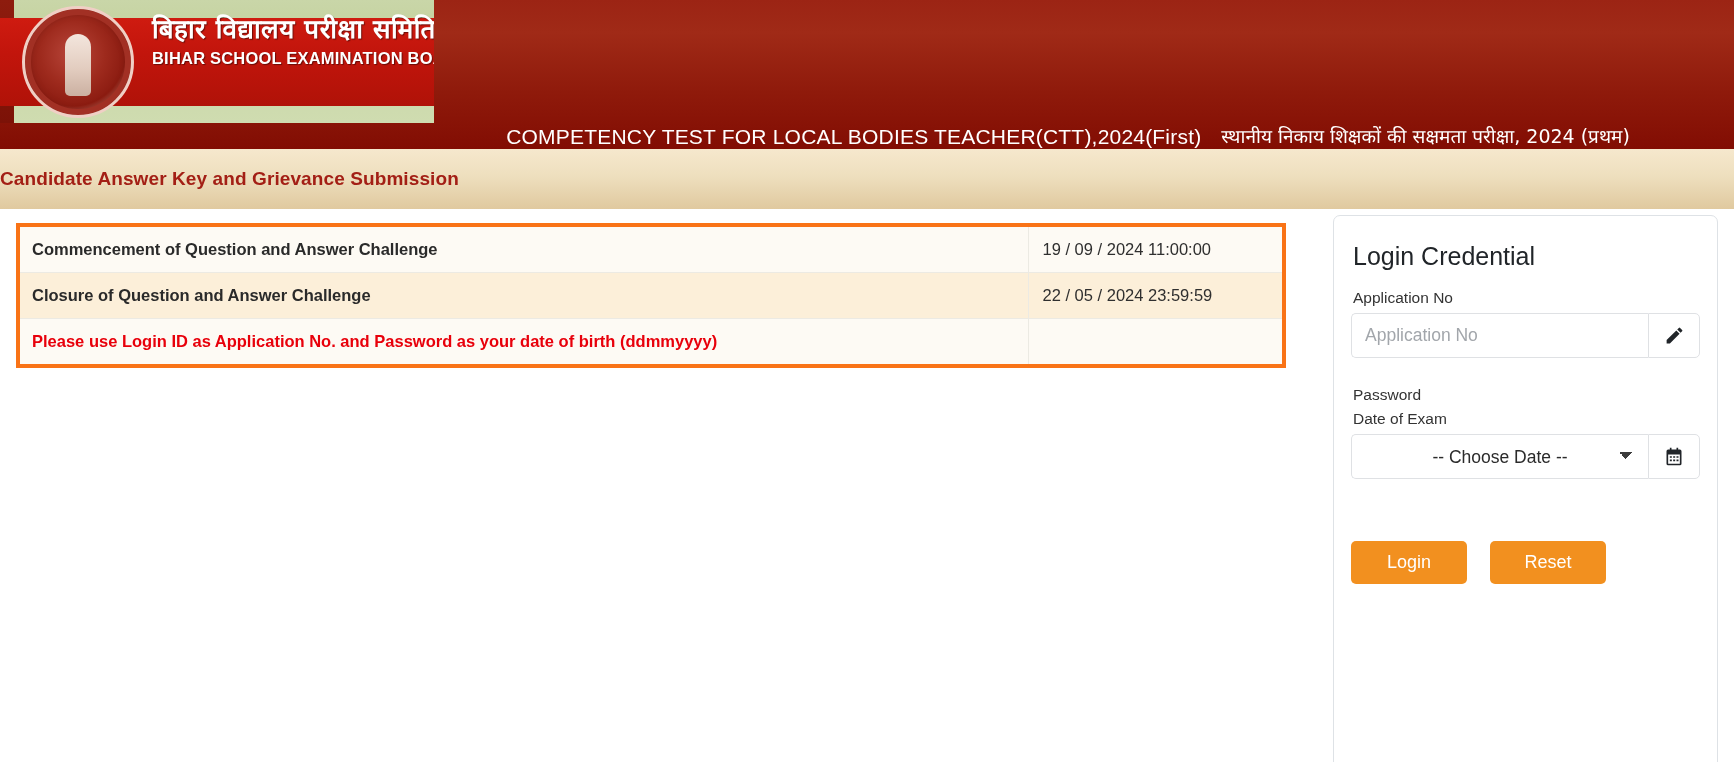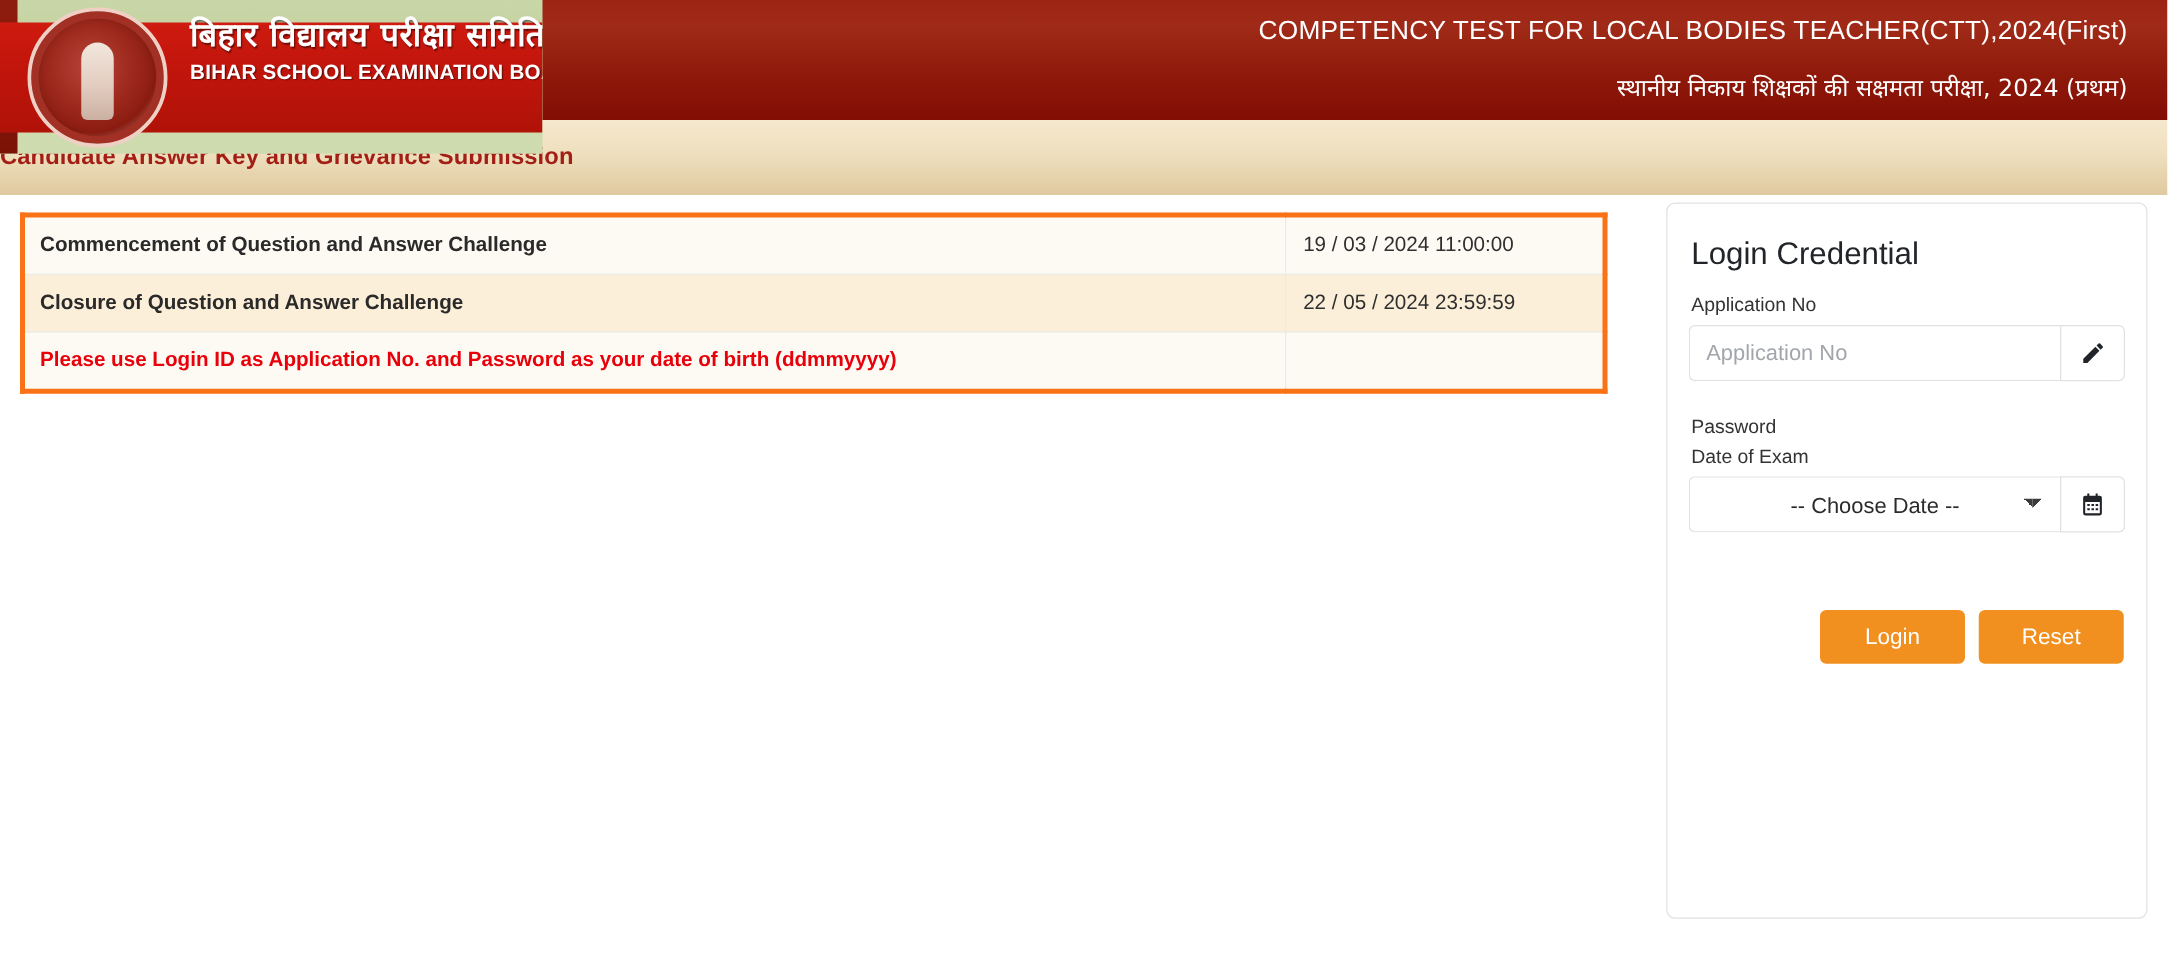--- a/index.html
+++ b/index.html
@@ -8,21 +8,21 @@
     width: 1734px; height: 762px;
     background: #ffffff;
     font-family: "Liberation Sans", sans-serif;
     overflow: hidden;
   }
 
   
   .header {
     position: relative;
     width: 1734px;
-    height: 96px;
+    height: 149px;
     background: linear-gradient(180deg, #9c2414 0%, #a02a17 22%, #8f1a0b 62%, #820d03 100%);
     display: flex;
     align-items: stretch;
     justify-content: flex-end;
   }
   .logo-box {
     width: 434px;
     height: 123px;
     position: relative;
     flex: 0 0 434px;
@@ -84,21 +84,21 @@
     margin-top: 4px;
     text-shadow: 1px 1px 1px rgba(0,0,0,.45);
     white-space: nowrap;
   }
 
   .header-titles {
     flex: 1 1 auto;
     position: relative;
     padding-right: 32px;
     display: flex;
-    flex-direction: column;
+    flex-direction: row;
     justify-content: center;
     align-items: flex-end;
     gap: 20px;
   }
   .title-en {
     color: #ffffff;
     font-size: 21px;
     font-weight: 400;
     letter-spacing: .2px;
     white-space: nowrap;
@@ -253,22 +253,21 @@
       linear-gradient(135deg, #3c3c3c 50%, transparent 50%);
     background-position:
       calc(100% - 22px) calc(50% - 1px),
       calc(100% - 15px) calc(50% - 1px);
     background-size: 7px 7px, 7px 7px;
     background-repeat: no-repeat;
     min-width: 0;
   }
   .btn-row {
     display: flex;
-    justify-content: flex-end;
-    gap: 11px;
+    gap: 23px;
     margin-top: 62px;
     padding-right: 1px;
   }
   .btn {
     border: none;
     border-radius: 5px;
     background: #f2901f;
     color: #ffffff;
     font-size: 18px;
     font-family: "Liberation Sans", sans-serif;
@@ -304,21 +303,21 @@
 </div>
 
 <div class="page">
 
   <div class="left-col">
 
     <table class="dates-table">
       <tbody>
         <tr>
           <td class="lbl">Commencement of Question and Answer Challenge</td>
-          <td class="val">19 / 03 / 2024 11:00:00</td>
+          <td class="val">19 / 09 / 2024 11:00:00</td>
         </tr>
         <tr>
           <td class="lbl">Closure of Question and Answer Challenge</td>
           <td class="val">22 / 05 / 2024 23:59:59</td>
         </tr>
         <tr>
           <td class="lbl warn">Please use Login ID as Application No. and Password as your date of birth (ddmmyyyy)</td>
           <td class="val"></td>
         </tr>
       </tbody>

